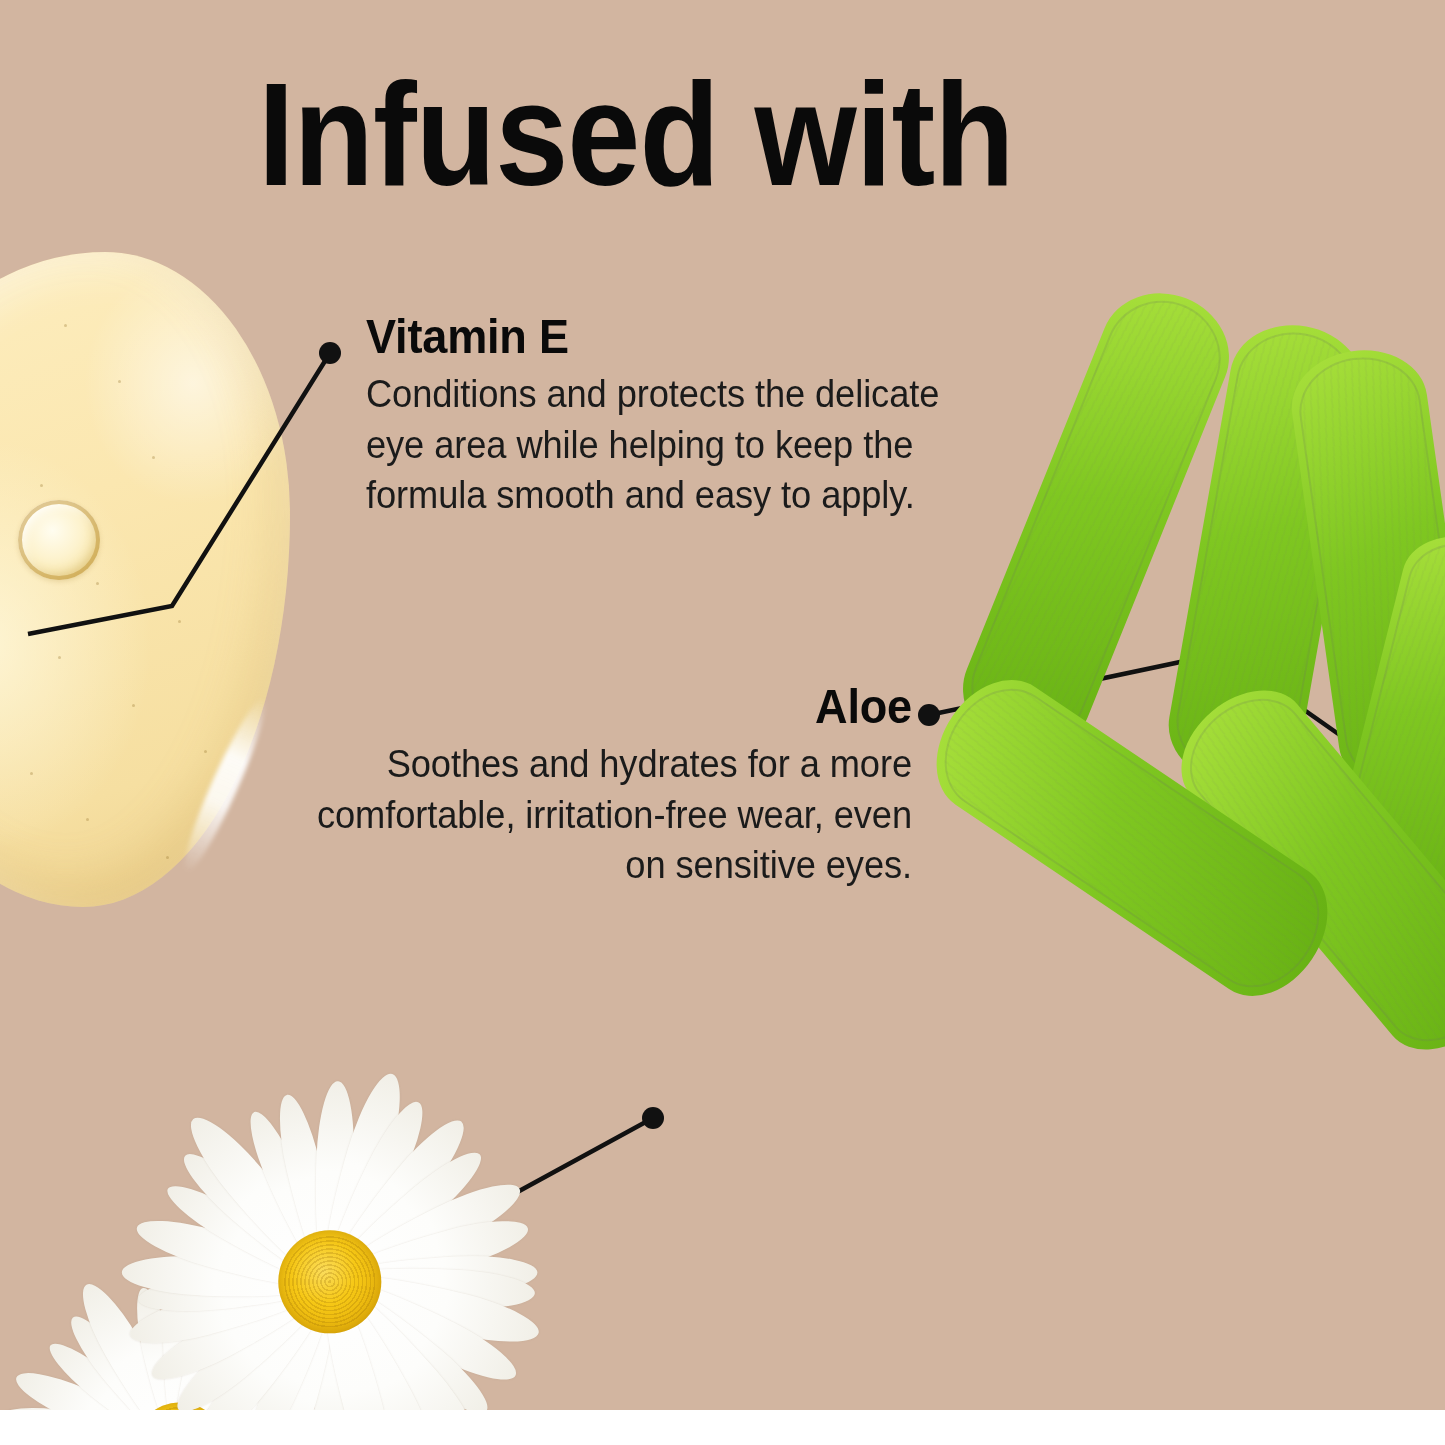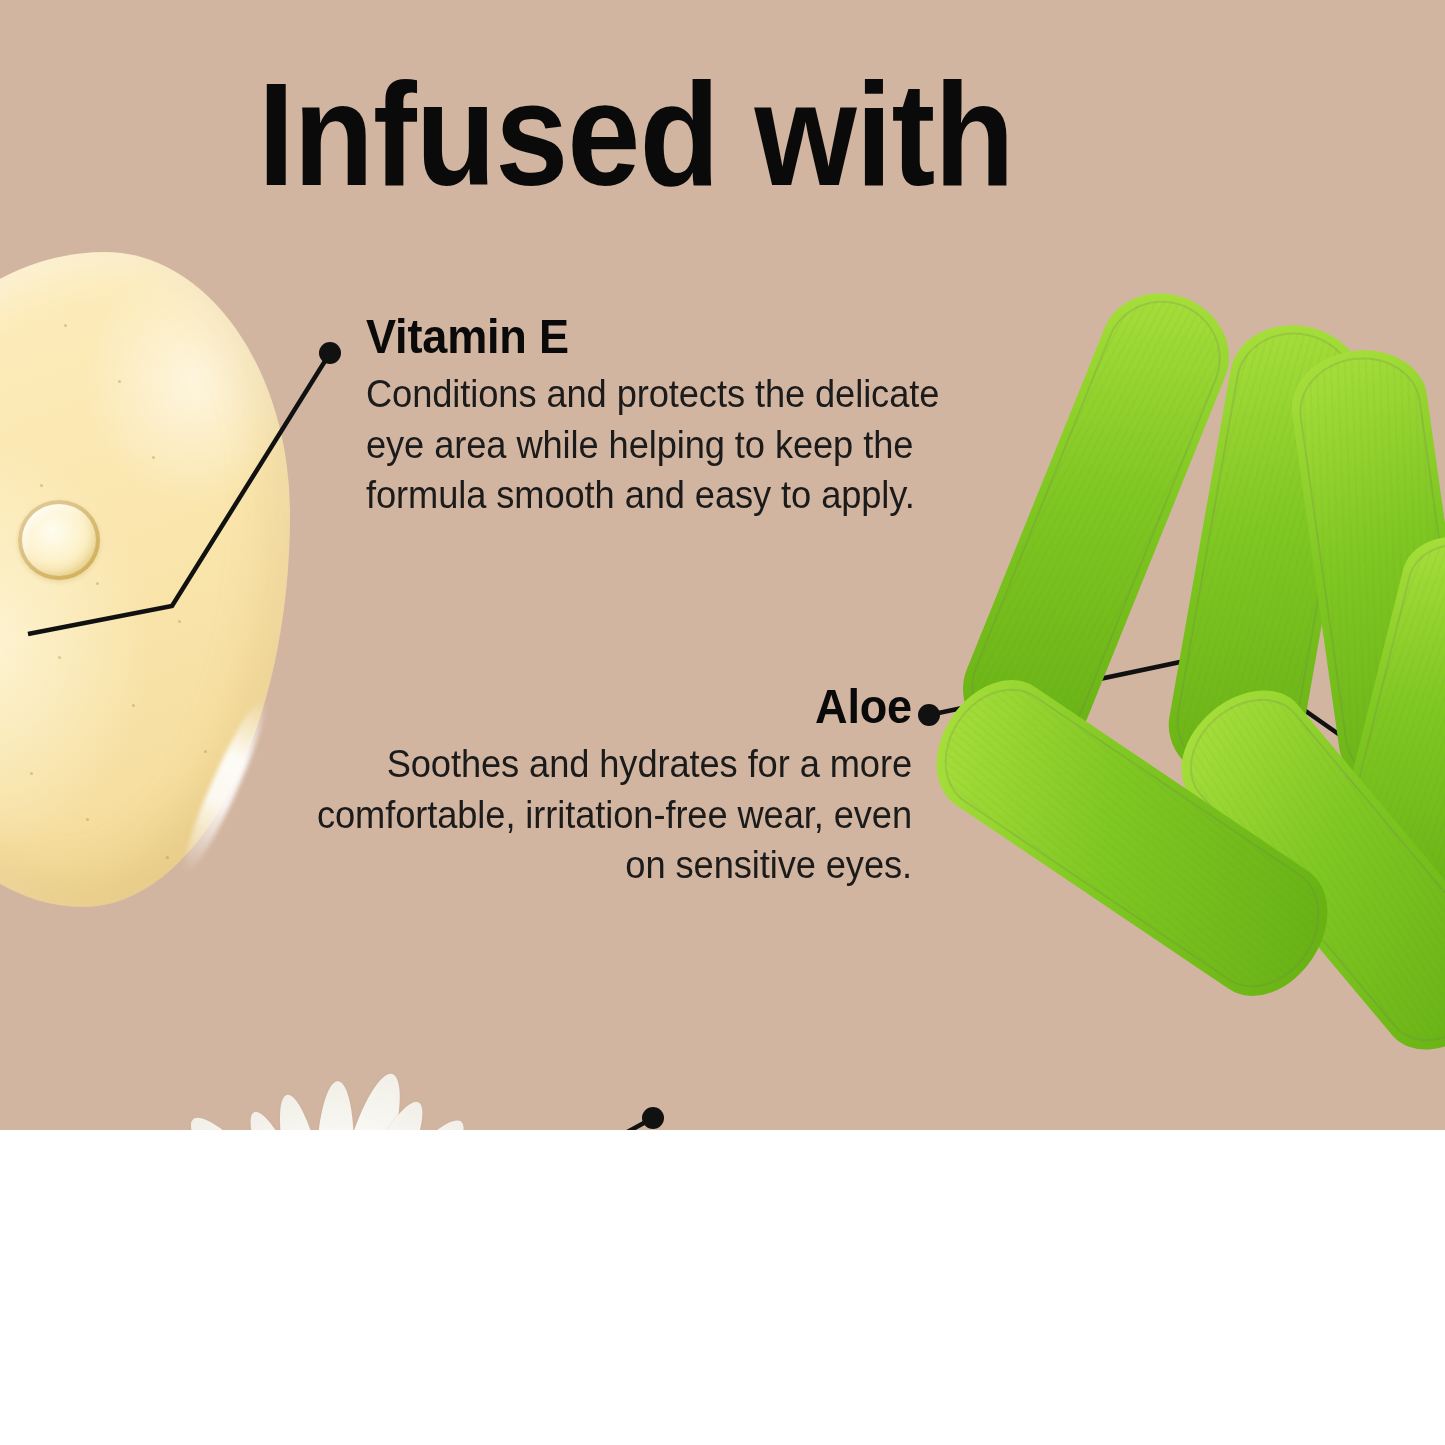--- a/index.html
+++ b/index.html
@@ -3,21 +3,21 @@
 <meta charset="utf-8">
 <style>
   html, body {
     margin: 0;
     padding: 0;
     background: #ffffff;
   }
   #poster {
     position: relative;
     width: 1445px;
-    height: 1130px;
+    height: 1410px;
     overflow: hidden;
     background: #d2b5a0;
     font-family: "Liberation Sans", "DejaVu Sans", sans-serif;
     -webkit-font-smoothing: antialiased;
   }
 
   
   #title {
     position: absolute;
     left: 258px;

